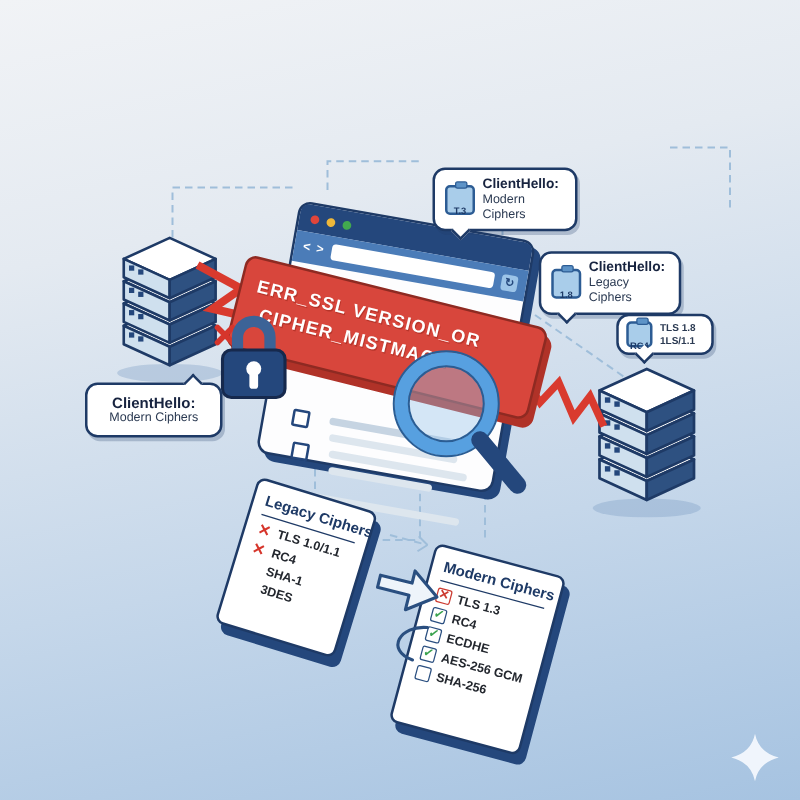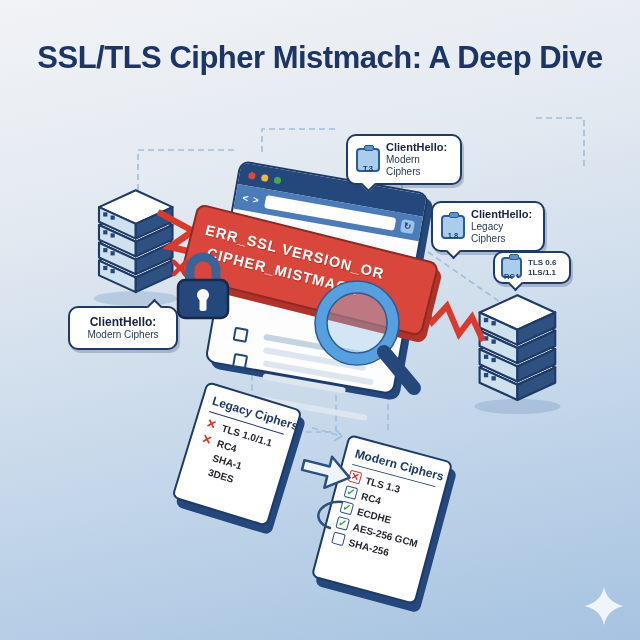--- a/index.html
+++ b/index.html
@@ -100,21 +100,20 @@
       <path d="M536 118 H584 V168"></path>
       <path d="M402 182 V238"></path>
       <path d="M428 252 L500 302"></path>
       <rect x="252" y="356" width="84" height="76" rx="2"></rect>
       <path d="M388 394 V430"></path>
       <path d="M312 428 L342 436"></path>
     </g>
     <path d="M342 436 L335 429 M342 436 L334 441" stroke="#9fbeda" stroke-width="1.6" fill="none"></path>
   </svg>
 
-  <div id="title">SSL/TLS Cipher Mistmach: A Deep Dive</div>
 
   <svg class="abs" style="left:78px;top:188px" width="105" height="118" viewBox="0 0 100 112">
     <ellipse cx="55" cy="105" rx="40" ry="7" fill="rgba(110,145,190,0.30)"></ellipse>
     <g stroke="#1e3a66" stroke-width="2" stroke-linejoin="round">
       <g>
           <polygon points="55,53 90,69 55,85 20,69" fill="#fff"></polygon>
           <polygon points="20,69 55,85 55,99 20,83" fill="#cfe0ee"></polygon>
           <polygon points="55,85 90,69 90,83 55,99" fill="#2e5181"></polygon>
         </g>
       <g>
@@ -251,21 +250,21 @@
     </span>
     <span class="tail tail-down"></span>
   </div>
 
   <div class="bubble" style="left:493px;top:251px;width:78px;padding:4px 6px">
     <span class="clip-icon small">
       <span class="clip-top"></span>
       <span class="clip-label">RC4</span>
     </span>
     <span class="btxt">
-      <div class="bsmall">TLS 0.6</div>
+      <div class="bsmall">TLS 1.8</div>
       <div class="bsmall">1LS/1.1</div>
     </span>
     <span class="tail tail-down"></span>
   </div>
 
   <div class="bubble" style="left:68px;top:306px;width:110px;justify-content:center;text-align:center;padding:7px 8px">
     <span class="btxt">
       <div class="btitle" style="font-size:12px">ClientHello:</div>
       <div class="bsub">Modern Ciphers</div>
     </span>

